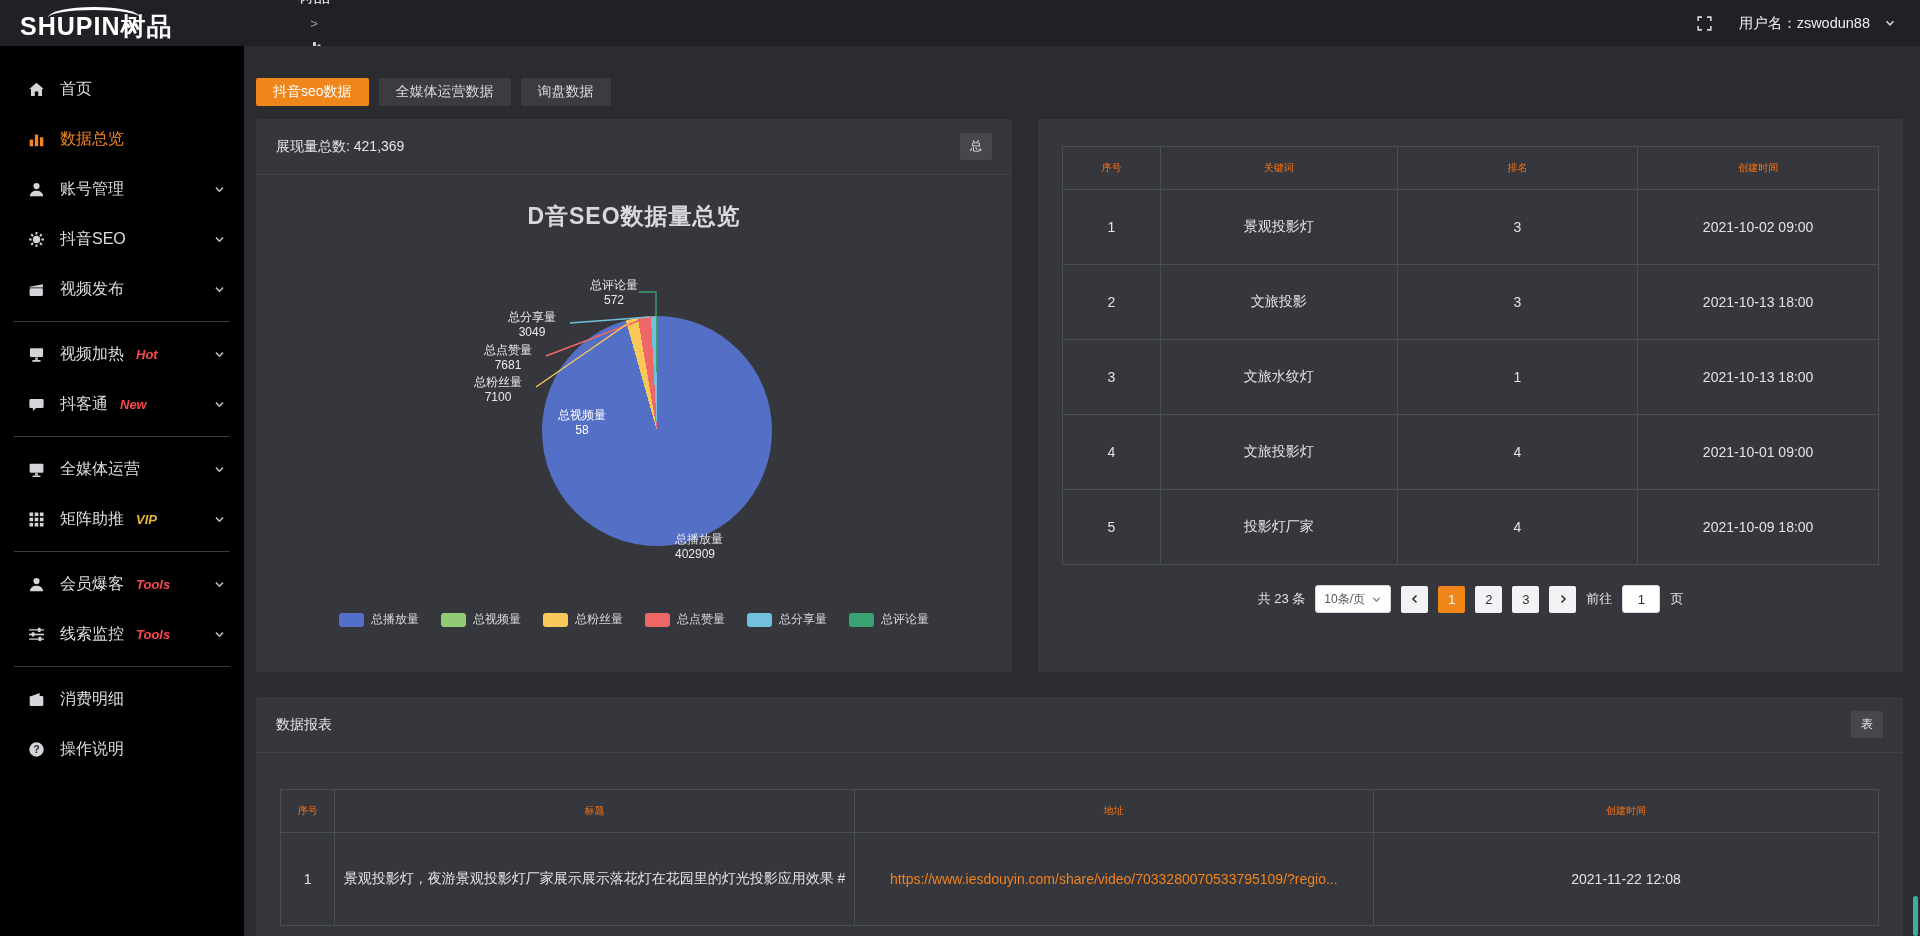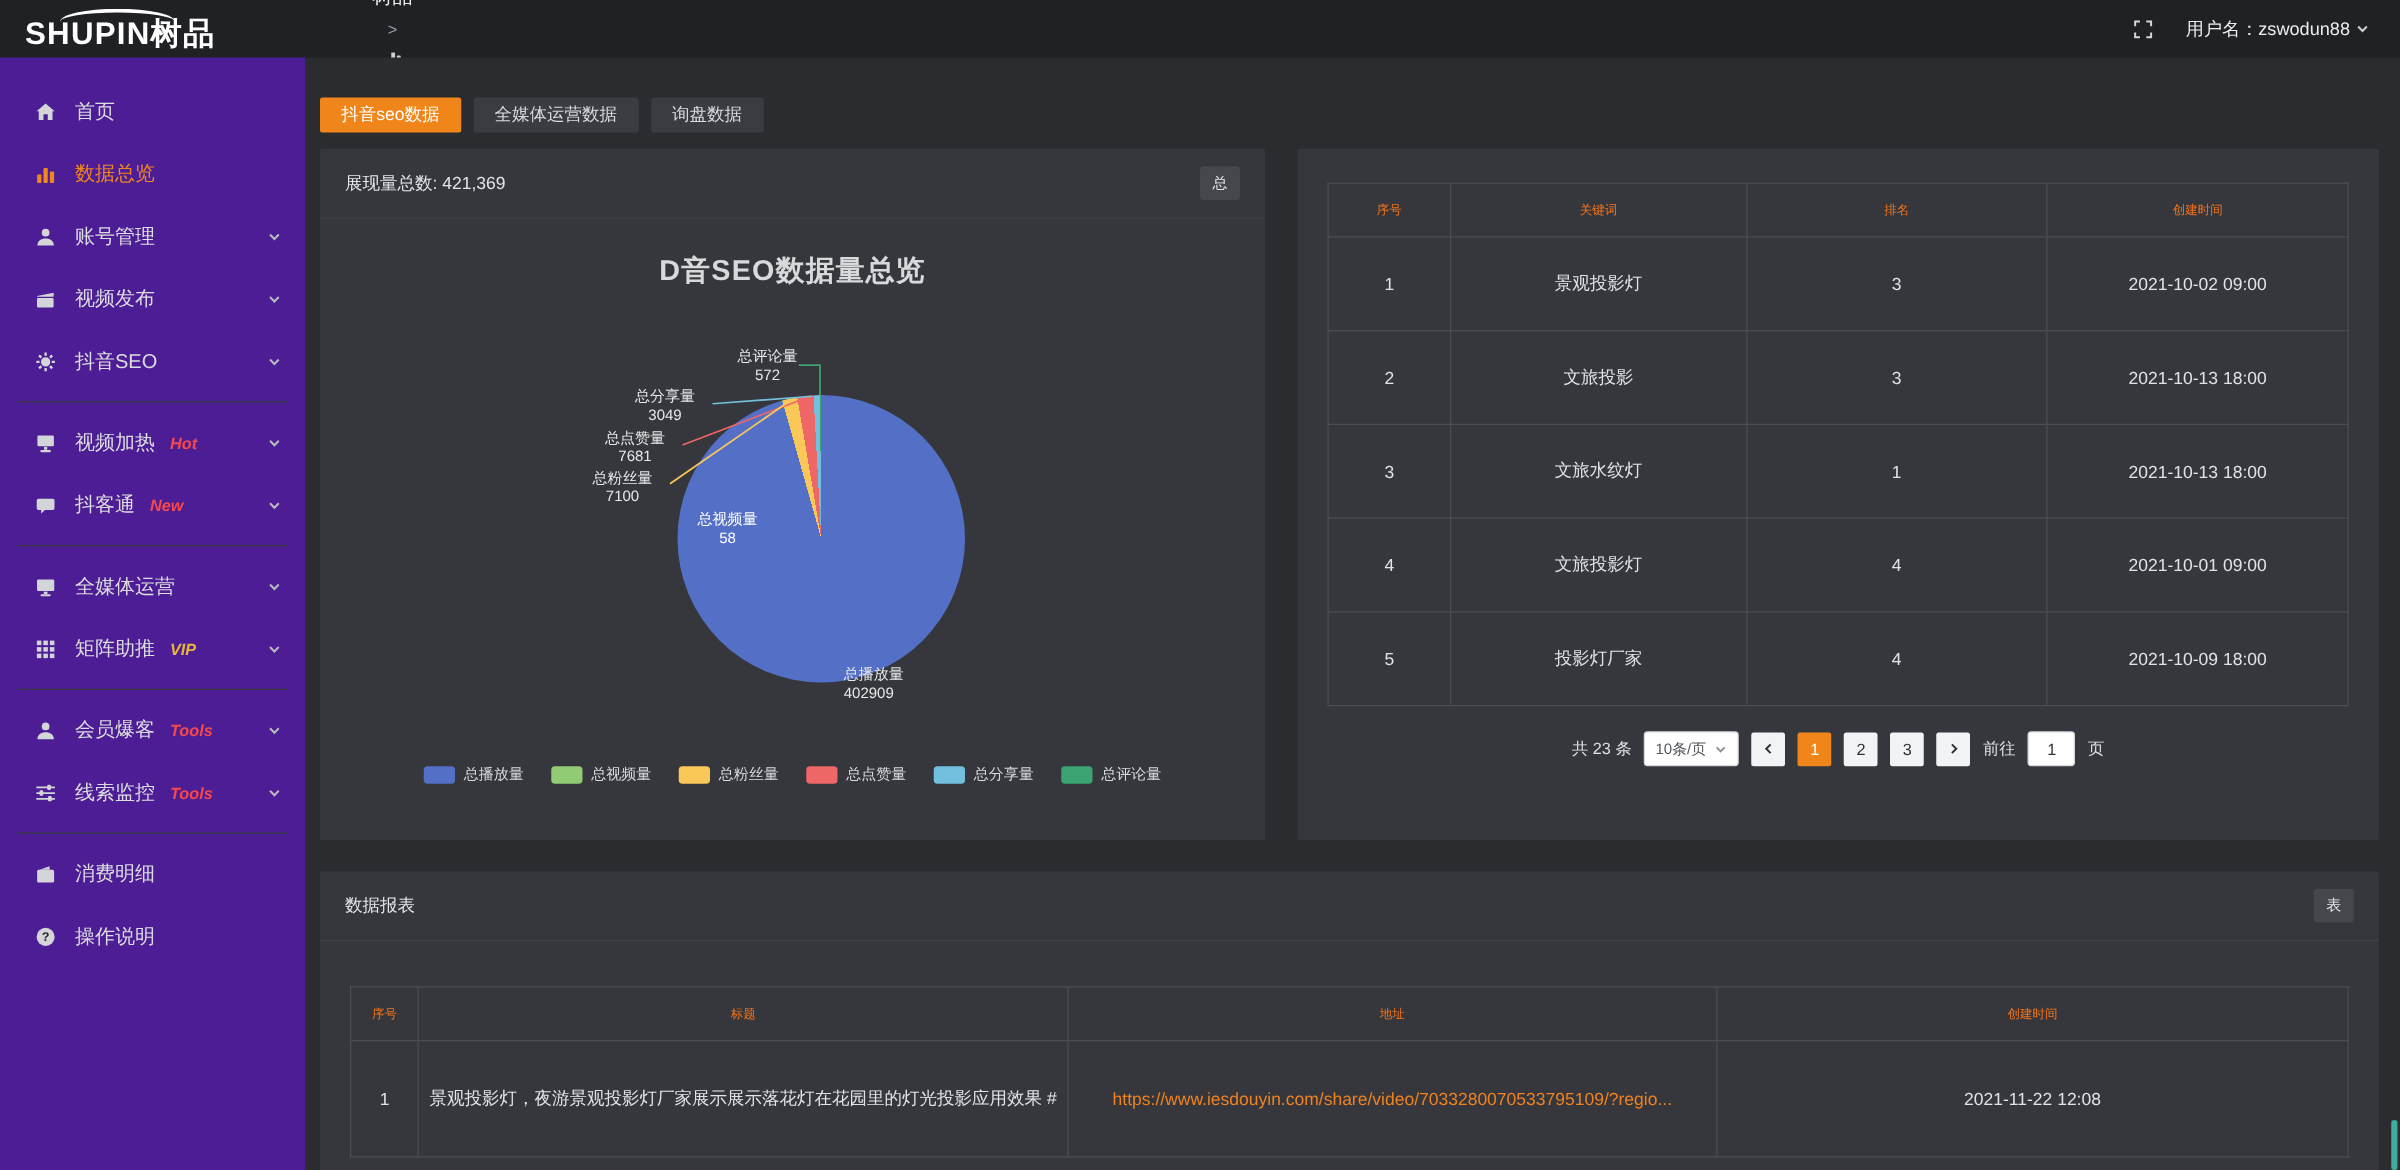--- a/index.html
+++ b/index.html
@@ -12,26 +12,26 @@
   .logo{width:244px;flex:0 0 244px;position:relative;display:flex;align-items:center;padding-left:20px;box-sizing:border-box;}
   .logo-arc{position:absolute;left:48px;top:3px;width:92px;height:18px;border-top:3px solid #fff;border-radius:50%;}
   .logo-text{font-size:25px;font-weight:700;color:#fff;letter-spacing:1px;margin-top:6px;}
   .crumbs{display:flex;align-items:center;gap:8px;margin-left:38px;font-size:16px;color:#eceded;flex-direction:column;}
   .crumbs .c-icon{display:inline-flex;width:15px;height:15px;color:#cfd0d3;}
   .crumbs .c-icon svg{width:15px;height:15px;}
   .crumbs .sep{color:#9a9ca0;font-size:13px;margin:0 2px;}
   .spacer{flex:1;}
   .fs-icon{width:17px;height:17px;color:#d6d7d9;margin-right:26px;cursor:pointer;}
   .fs-icon svg{width:17px;height:17px;}
-  .user{display:flex;align-items:center;gap:4px;margin-right:24px;font-size:14.5px;color:#eceded;cursor:pointer;}
+  .user{display:flex;align-items:center;gap:14px;margin-right:24px;font-size:14.5px;color:#eceded;cursor:pointer;}
   .user .caret{width:12px;height:12px;color:#cfd0d3;display:inline-flex;}
   .user .caret svg{width:12px;height:12px;}
 
   
-  aside{background:#4c1d95;padding-top:18px;overflow:hidden;}
+  aside{background:#000000;padding-top:18px;overflow:hidden;}
   .side-item{height:50px;display:flex;align-items:center;padding:0 18px 0 28px;font-size:16px;color:#dcdde0;cursor:pointer;}
   .side-item .s-icon{width:17px;height:17px;margin-right:15px;display:inline-flex;color:#d4d5d8;flex:0 0 17px;}
   .side-item .s-icon svg{width:17px;height:17px;fill:currentColor;}
   .side-item.active,.side-item.active .s-icon{color:#f0861f;}
   .s-badge{font-style:italic;font-weight:700;font-size:13px;margin-left:12px;}
   .s-chev{margin-left:auto;width:13px;height:13px;color:#b9babd;display:inline-flex;}
   .s-chev svg{width:13px;height:13px;}
   .s-div{height:1px;background:#393b40;margin:7px 14px;}
 
   
@@ -173,40 +173,40 @@
         </span>
         <span class="s-label">账号管理</span>
         <span class="s-chev">
           <svg viewBox="0 0 13 13" fill="none" stroke="currentColor" stroke-width="1.6">
             <path d="M3 4.6 6.5 8.2 10 4.6"></path>
           </svg>
         </span>
       </div>
       <div class="side-item">
         <span class="s-icon">
-          <svg viewBox="0 0 16 16">
-            <path d="M1.5 5.4 14 3.1V6.1H1.5Z"></path>
-            <rect x="1.5" y="6.9" width="12.5" height="7.3" rx="1"></rect>
-          </svg>
-        </span>
-        <span class="s-label">视频发布</span>
-        <span class="s-chev">
-          <svg viewBox="0 0 13 13" fill="none" stroke="currentColor" stroke-width="1.6">
-            <path d="M3 4.6 6.5 8.2 10 4.6"></path>
-          </svg>
-        </span>
-      </div>
-      <div class="side-item">
-        <span class="s-icon">
           <svg viewBox="0 0 16 16" fill="none" stroke="currentColor" stroke-width="1.8">
             <circle cx="8" cy="8" r="2.6"></circle>
             <path d="M8 1v2.4M8 12.6V15M1 8h2.4M12.6 8H15M3.05 3.05l1.7 1.7M11.25 11.25l1.7 1.7M3.05 12.95l1.7-1.7M11.25 4.75l1.7-1.7"></path>
           </svg>
         </span>
         <span class="s-label">抖音SEO</span>
+        <span class="s-chev">
+          <svg viewBox="0 0 13 13" fill="none" stroke="currentColor" stroke-width="1.6">
+            <path d="M3 4.6 6.5 8.2 10 4.6"></path>
+          </svg>
+        </span>
+      </div>
+      <div class="side-item">
+        <span class="s-icon">
+          <svg viewBox="0 0 16 16">
+            <path d="M1.5 5.4 14 3.1V6.1H1.5Z"></path>
+            <rect x="1.5" y="6.9" width="12.5" height="7.3" rx="1"></rect>
+          </svg>
+        </span>
+        <span class="s-label">视频发布</span>
         <span class="s-chev">
           <svg viewBox="0 0 13 13" fill="none" stroke="currentColor" stroke-width="1.6">
             <path d="M3 4.6 6.5 8.2 10 4.6"></path>
           </svg>
         </span>
       </div>
       <div class="s-div"></div>
       <div class="side-item">
         <span class="s-icon">
           <svg viewBox="0 0 16 16">

